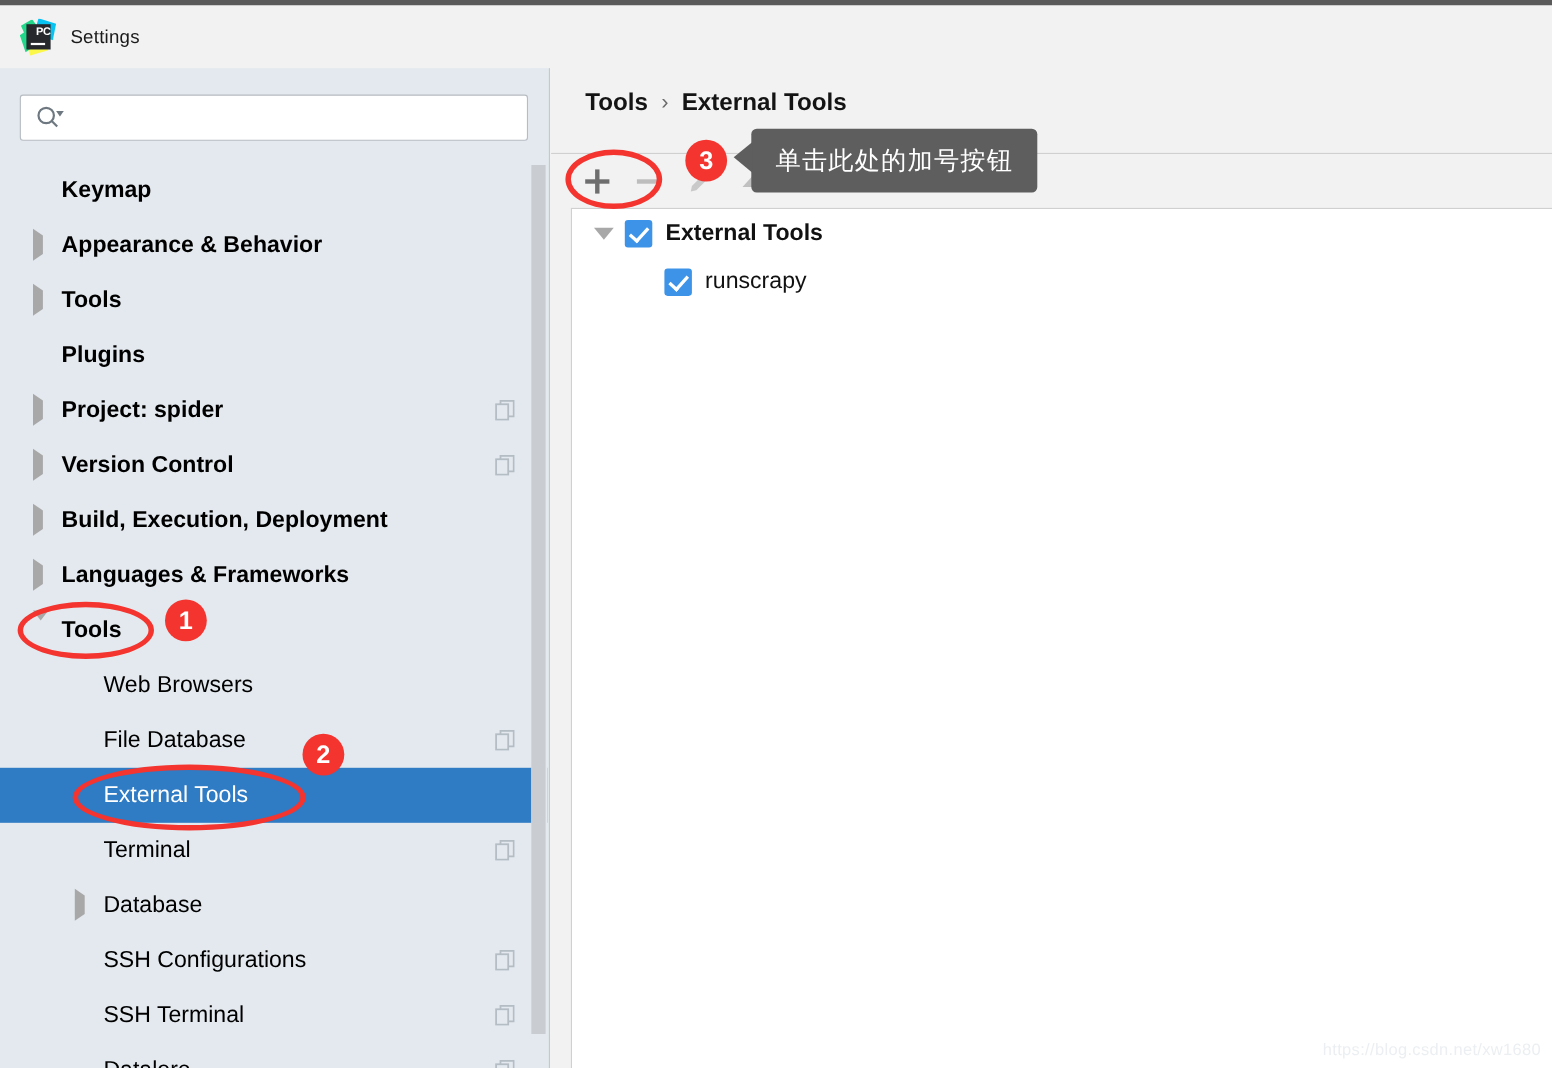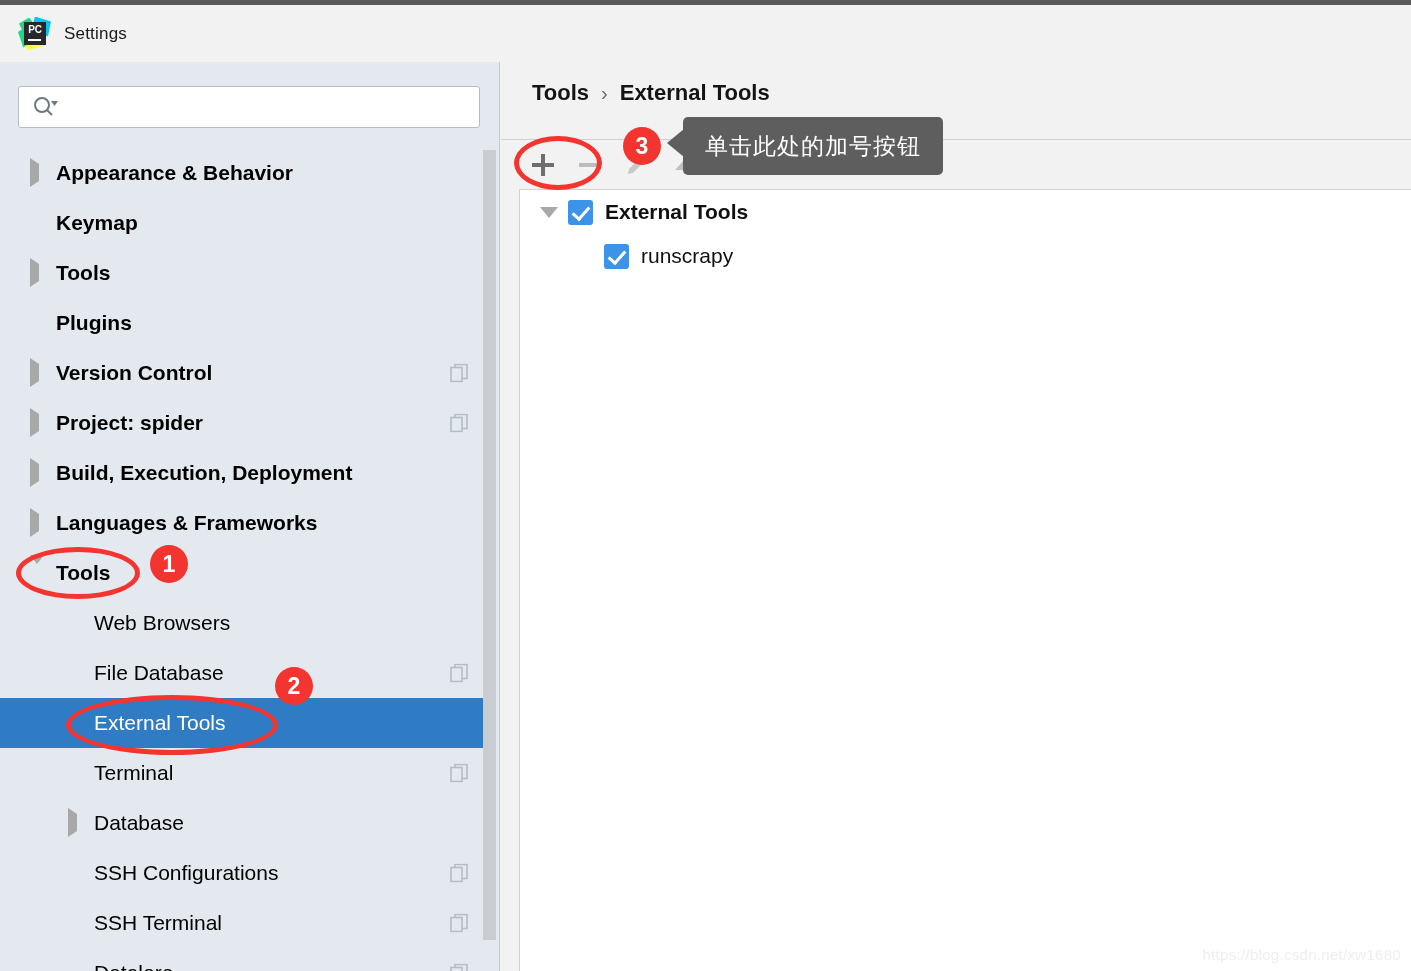--- a/index.html
+++ b/index.html
@@ -34,21 +34,21 @@
   .logo .p2 { position:absolute; left:13px; top:0px; width:20px; height:20px;
               background:#07c3f2; clip-path: polygon(20% 0, 100% 25%, 85% 100%, 0 70%); }
   .logo .p3 { position:absolute; left:4px; top:15px; width:22px; height:19px;
               background:#fcf84a; clip-path: polygon(0 20%, 70% 0, 100% 75%, 25% 100%); }
   .logo .p4 { position:absolute; left:0px; top:9px; width:15px; height:22px;
               background:#21d789; clip-path: polygon(0 30%, 65% 0, 100% 70%, 35% 100%); }
   .logo .sq { position:absolute; left:6px; top:5px; width:22px; height:23px;
               background:#27282c; }
   .logo .pc { position:absolute; left:6px; top:5px; width:22px; height:16px;
               color:#ffffff; font-size:10px; font-weight:bold; line-height:16px;
-              text-align:center; letter-spacing:-0.3px; }
+              text-align:right; letter-spacing:-0.3px; }
   .logo .ul { position:absolute; left:10px; top:22px; width:13px; height:2.5px;
               background:#ffffff; }
   .title-text {
     font-size: 17px; color: #1a1a1a; letter-spacing: 0.2px;
   }
 
   
   .sidebar {
     position: absolute; left: 0; top: 57px;
     width: 500px; height: 914px;
@@ -254,46 +254,46 @@
           <circle cx="9" cy="9" r="7" fill="none" stroke="#6e7880" stroke-width="2"></circle>
           <line x1="14" y1="14" x2="19" y2="19" stroke="#6e7880" stroke-width="2"></line>
           <polygon points="18,5 25,5 21.5,10" fill="#6e7880"></polygon>
         </svg>
       </span>
       <input class="search-input" type="text" placeholder="" style="">
     </div>
 
     <div class="tree">
         <div class="row top">
-          <span style="margin-left: 30px; margin-right: 14px; display: inline-block; width: 12px;"><span class="arrow"></span></span>
-          <span class="label">Appearance &amp; Behavior</span>
-        </div>
-        <div class="row top">
           <span style="margin-left: 30px; margin-right: 14px; display: inline-block; width: 12px;"></span>
           <span class="label">Keymap</span>
         </div>
         <div class="row top">
           <span style="margin-left: 30px; margin-right: 14px; display: inline-block; width: 12px;"><span class="arrow"></span></span>
+          <span class="label">Appearance &amp; Behavior</span>
+        </div>
+        <div class="row top">
+          <span style="margin-left: 30px; margin-right: 14px; display: inline-block; width: 12px;"><span class="arrow"></span></span>
           <span class="label">Tools</span>
         </div>
         <div class="row top">
           <span style="margin-left: 30px; margin-right: 14px; display: inline-block; width: 12px;"></span>
           <span class="label">Plugins</span>
         </div>
         <div class="row top">
           <span style="margin-left: 30px; margin-right: 14px; display: inline-block; width: 12px;"><span class="arrow"></span></span>
+          <span class="label">Project: spider</span>
+          <span class="copy-icon"><svg width="18" height="19" viewBox="0 0 18 19">
+              <rect x="1" y="4" width="11" height="14" fill="none" stroke="#b4bcc4" stroke-width="1.6"></rect>
+              <path d="M5 4 V1 H17 V15 H12" fill="none" stroke="#b4bcc4" stroke-width="1.6"></path>
+            </svg></span>
+        </div>
+        <div class="row top">
+          <span style="margin-left: 30px; margin-right: 14px; display: inline-block; width: 12px;"><span class="arrow"></span></span>
           <span class="label">Version Control</span>
-          <span class="copy-icon"><svg width="18" height="19" viewBox="0 0 18 19">
-              <rect x="1" y="4" width="11" height="14" fill="none" stroke="#b4bcc4" stroke-width="1.6"></rect>
-              <path d="M5 4 V1 H17 V15 H12" fill="none" stroke="#b4bcc4" stroke-width="1.6"></path>
-            </svg></span>
-        </div>
-        <div class="row top">
-          <span style="margin-left: 30px; margin-right: 14px; display: inline-block; width: 12px;"><span class="arrow"></span></span>
-          <span class="label">Project: spider</span>
           <span class="copy-icon"><svg width="18" height="19" viewBox="0 0 18 19">
               <rect x="1" y="4" width="11" height="14" fill="none" stroke="#b4bcc4" stroke-width="1.6"></rect>
               <path d="M5 4 V1 H17 V15 H12" fill="none" stroke="#b4bcc4" stroke-width="1.6"></path>
             </svg></span>
         </div>
         <div class="row top">
           <span style="margin-left: 30px; margin-right: 14px; display: inline-block; width: 12px;"><span class="arrow"></span></span>
           <span class="label">Build, Execution, Deployment</span>
         </div>
         <div class="row top">

